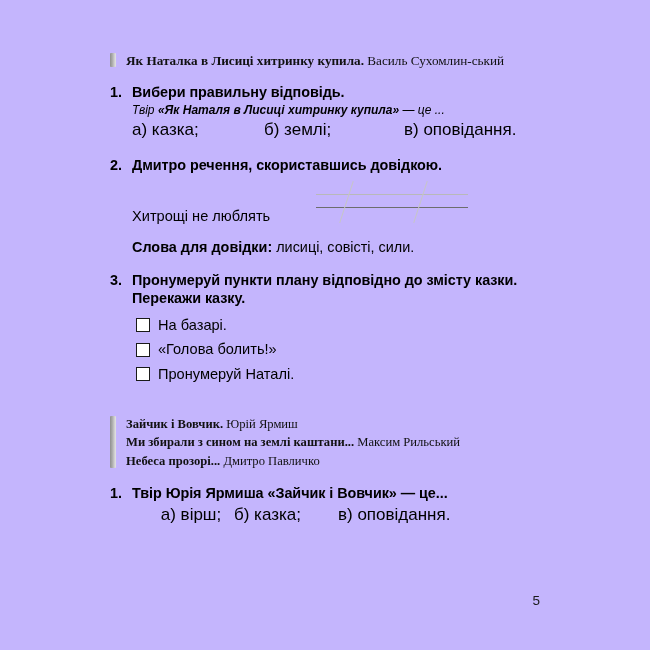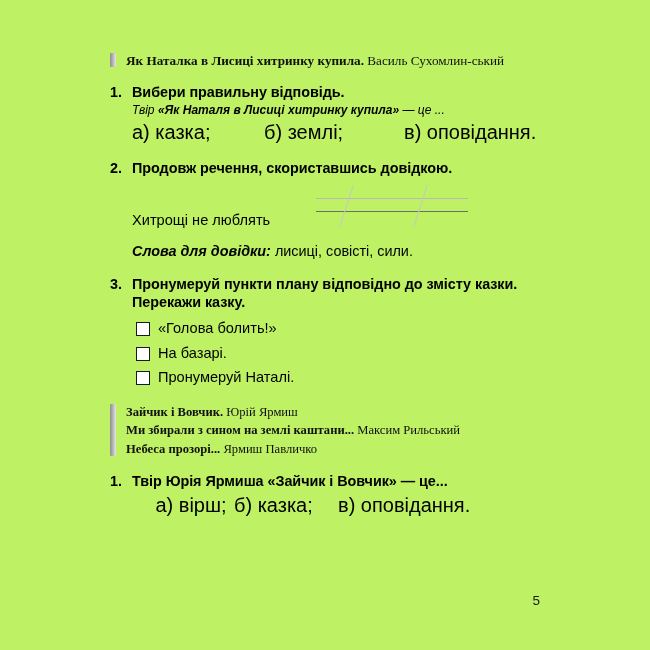--- a/index.html
+++ b/index.html
@@ -14,21 +14,21 @@
     font-family: "Liberation Sans", sans-serif;
     color: #000000;
     overflow: hidden;
   }
 
   .page {
     position: absolute;
     left: 0; top: 0;
     width: 650px;
     height: 650px;
-    background: #bef264;
+    background: #c4b5fd;
   }
 
   .content {
     position: absolute;
     left: 110px;
     top: 52px;
     width: 450px;
   }
 
   
@@ -89,21 +89,21 @@
     margin-top: 1px;
   }
   .task-sub .em {
     font-weight: bold;
     font-style: italic;
   }
 
   .options {
     padding-left: 22px;
     margin-top: 1px;
-    font-size: 20px;
+    font-size: 17px;
     display: flex;
     line-height: 1.3;
   }
   .options .opt {
     white-space: nowrap;
   }
 
   
   .options.row-a .opt:nth-child(1) { width: 132px; }
   .options.row-a .opt:nth-child(2) { width: 140px; }
@@ -151,21 +151,20 @@
   .wl-slant.s1 { left: 30px; }
   .wl-slant.s2 { left: 104px; }
 
   .hint {
     padding-left: 22px;
     margin-top: 14px;
     font-size: 14.4px;
     line-height: 1.3;
   }
   .hint .hint-label {
-    font-style: italic;
     font-weight: bold;
   }
   .hint .hint-words {
     font-style: normal;
     font-weight: normal;
   }
 
   
   .plan {
     padding-left: 26px;
@@ -182,21 +181,21 @@
     width: 12px;
     height: 12px;
     border: 1.2px solid #1a1a1a;
     background: #ffffff;
     margin-right: 8px;
     flex: 0 0 auto;
   }
 
   
   .source-block.multi {
-    margin-top: 16px;
+    margin-top: 32px;
     font-size: 12.6px;
     line-height: 1.46;
     padding-left: 16px;
   }
 
   
   .page-number {
     position: absolute;
     right: 110px;
     top: 593px;
@@ -230,21 +229,21 @@
       <div class="options row-a">
         <span class="opt">а) казка;</span>
         <span class="opt">б) землі;</span>
         <span class="opt">в) оповідання.</span>
       </div>
     </div>
 
     <div class="task">
       <div class="task-head">
         <span class="task-num">2.</span>
-        <span>Продовж речення, скориставшись довідкою.</span>
+        <span>Дмитро речення, скориставшись довідкою.</span>
       </div>
 
       <div class="fill-row">
         <span class="fill-label">Хитрощі не люблять</span>
         <span class="writing-lines">
           <span class="wl-top"></span>
           <span class="wl-bottom"></span>
           <span class="wl-slant s1"></span>
           <span class="wl-slant s2"></span>
         </span>
@@ -256,46 +255,46 @@
     </div>
 
     <div class="task">
       <div class="task-head">
         <span class="task-num">3.</span>
         <span>Пронумеруй пункти плану відповідно до змісту казки. Перекажи казку.</span>
       </div>
       <div class="plan">
         <div class="plan-item">
           <span class="checkbox"></span>
-          <span>«Голова болить!»</span>
+          <span>На базарі.</span>
         </div>
         <div class="plan-item">
           <span class="checkbox"></span>
-          <span>На базарі.</span>
+          <span>«Голова болить!»</span>
         </div>
         <div class="plan-item">
           <span class="checkbox"></span>
           <span>Пронумеруй Наталі.</span>
         </div>
       </div>
     </div>
 
     <div class="source-block multi">
       <div class="source-bar"></div>
       <div class="source-line">
         <span class="source-title">Зайчик і Вовчик.</span>
         <span class="source-author">Юрій Ярмиш</span>
       </div>
       <div class="source-line">
         <span class="source-title">Ми збирали з сином на землі каштани...</span>
         <span class="source-author">Максим Рильський</span>
       </div>
       <div class="source-line">
         <span class="source-title">Небеса прозорі...</span>
-        <span class="source-author">Ярмиш Павличко</span>
+        <span class="source-author">Дмитро Павличко</span>
       </div>
     </div>
 
     <div class="task">
       <div class="task-head">
         <span class="task-num">1.</span>
         <span>Твір Юрія Ярмиша «Зайчик і Вовчик» — це...</span>
       </div>
       <div class="options row-b">
         <span class="opt">а) вірш;</span>

